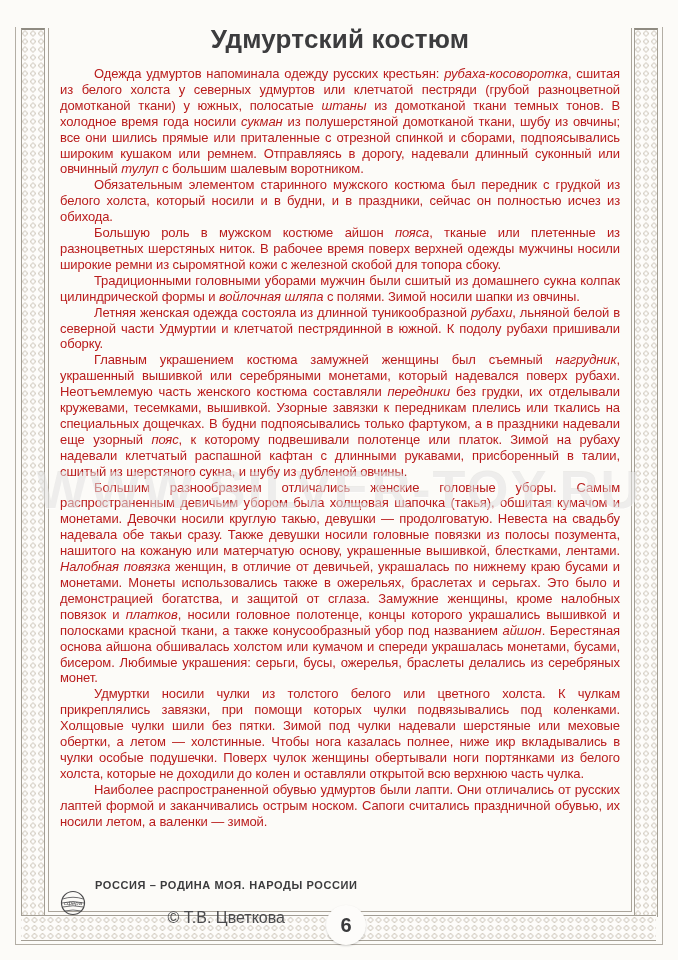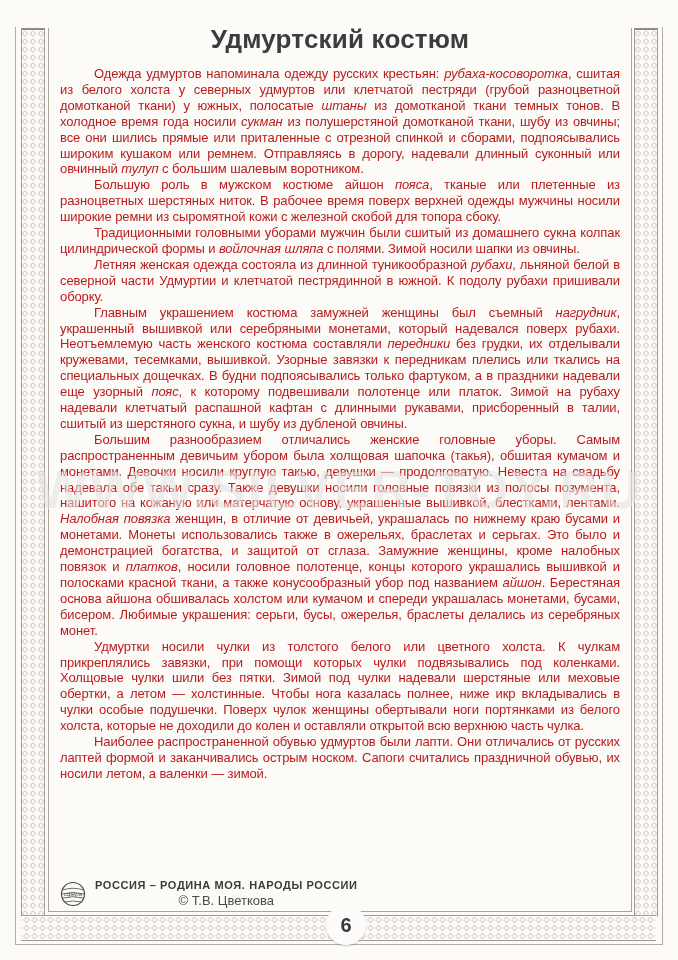--- a/index.html
+++ b/index.html
@@ -90,40 +90,41 @@
     display:flex;align-items:center;gap:9px;
     z-index:2;
   }
   .logo{flex:0 0 auto;width:26px;height:26px;}
   .footer-text{display:flex;flex-direction:column;align-items:center;}
   .series-title{
     font-size:11px;font-weight:bold;letter-spacing:0.6px;color:#3b3b3d;
     white-space:nowrap;
   }
   .copyright{
-    font-size:13px;color:#4a4a4c;margin-top:2px;
+    font-size:16px;color:#4a4a4c;margin-top:18px;
   }
 </style>
 </head>
 <body>
 
 <div class="page">
 
   <div class="outer-frame"></div>
   <div class="lace lace-left"></div>
   <div class="lace lace-right"></div>
   <div class="lace lace-bottom"></div>
   <div class="inner-frame"></div>
 
   <h1 class="doc-title">Удмуртский костюм</h1>
 
   <div class="watermark">WWW.SILVER-TOY.RU</div>
 
   <div class="article" id="article">
       <p><span>Одежда удмуртов напоминала одежду русских крестьян: </span><i>рубаха-косоворотка</i><span>, сшитая из белого холста у северных удмуртов или клетчатой пестряди (грубой разноцветной домотканой ткани) у южных, полосатые </span><i>штаны</i><span> из домотканой ткани темных тонов. В холодное время года носили </span><i>сукман</i><span> из полушерстяной домотканой ткани, шубу из овчины; все они шились прямые или приталенные с отрезной спинкой и сборами, подпоясывались широким кушаком или ремнем. Отправляясь в дорогу, надевали длинный суконный или овчинный </span><i>тулуп</i><span> с большим шалевым воротником.</span></p>
+      <p><span>Обязательным элементом старинного мужского костюма был передник с грудкой из белого холста, который носили и в будни, и в праздники, сейчас он полностью исчез из обихода.</span></p>
       <p><span>Большую роль в мужском костюме айшон </span><i>пояса</i><span>, тканые или плетенные из разноцветных шерстяных ниток. В рабочее время поверх верхней одежды мужчины носили широкие ремни из сыромятной кожи с железной скобой для топора сбоку.</span></p>
       <p><span>Традиционными головными уборами мужчин были сшитый из домашнего сукна колпак цилиндрической формы и </span><i>войлочная шляпа</i><span> с полями. Зимой носили шапки из овчины.</span></p>
       <p><span>Летняя женская одежда состояла из длинной туникообразной </span><i>рубахи</i><span>, льняной белой в северной части Удмуртии и клетчатой пестрядинной в южной. К подолу рубахи пришивали оборку.</span></p>
       <p><span>Главным украшением костюма замужней женщины был съемный </span><i>нагрудник</i><span>, украшенный вышивкой или серебряными монетами, который надевался поверх рубахи. Неотъемлемую часть женского костюма составляли </span><i>передники</i><span> без грудки, их отделывали кружевами, тесемками, вышивкой. Узорные завязки к передникам плелись или ткались на специальных дощечках. В будни подпоясывались только фартуком, а в праздники надевали еще узорный </span><i>пояс</i><span>, к которому подвешивали полотенце или платок. Зимой на рубаху надевали клетчатый распашной кафтан с длинными рукавами, присборенный в талии, сшитый из шерстяного сукна, и шубу из дубленой овчины.</span></p>
       <p><span>Большим разнообразием отличались женские головные уборы. Самым распространенным девичьим убором была холщовая шапочка (такья), обшитая кумачом и монетами. Девочки носили круглую такью, девушки — продолговатую. Невеста на свадьбу надевала обе такьи сразу. Также девушки носили головные повязки из полосы позумента, нашитого на кожаную или матерчатую основу, украшенные вышивкой, блестками, лентами. </span><i>Налобная повязка</i><span> женщин, в отличие от девичьей, украшалась по нижнему краю бусами и монетами. Монеты использовались также в ожерельях, браслетах и серьгах. Это было и демонстрацией богатства, и защитой от сглаза. Замужние женщины, кроме налобных повязок и </span><i>платков</i><span>, носили головное полотенце, концы которого украшались вышивкой и полосками красной ткани, а также конусообразный убор под названием </span><i>айшон</i><span>. Берестяная основа айшона обшивалась холстом или кумачом и спереди украшалась монетами, бусами, бисером. Любимые украшения: серьги, бусы, ожерелья, браслеты делались из серебряных монет.</span></p>
       <p><span>Удмуртки носили чулки из толстого белого или цветного холста. К чулкам прикреплялись завязки, при помощи которых чулки подвязывались под коленками. Холщовые чулки шили без пятки. Зимой под чулки надевали шерстяные или меховые обертки, а летом — холстинные. Чтобы нога казалась полнее, ниже икр вкладывались в чулки особые подушечки. Поверх чулок женщины обертывали ноги портянками из белого холста, которые не доходили до колен и оставляли открытой всю верхнюю часть чулка.</span></p>
       <p><span>Наиболее распространенной обувью удмуртов были лапти. Они отличались от русских лаптей формой и заканчивались острым носком. Сапоги считались праздничной обувью, их носили летом, а валенки — зимой.</span></p>
     </div>
 
   <div class="footer">

